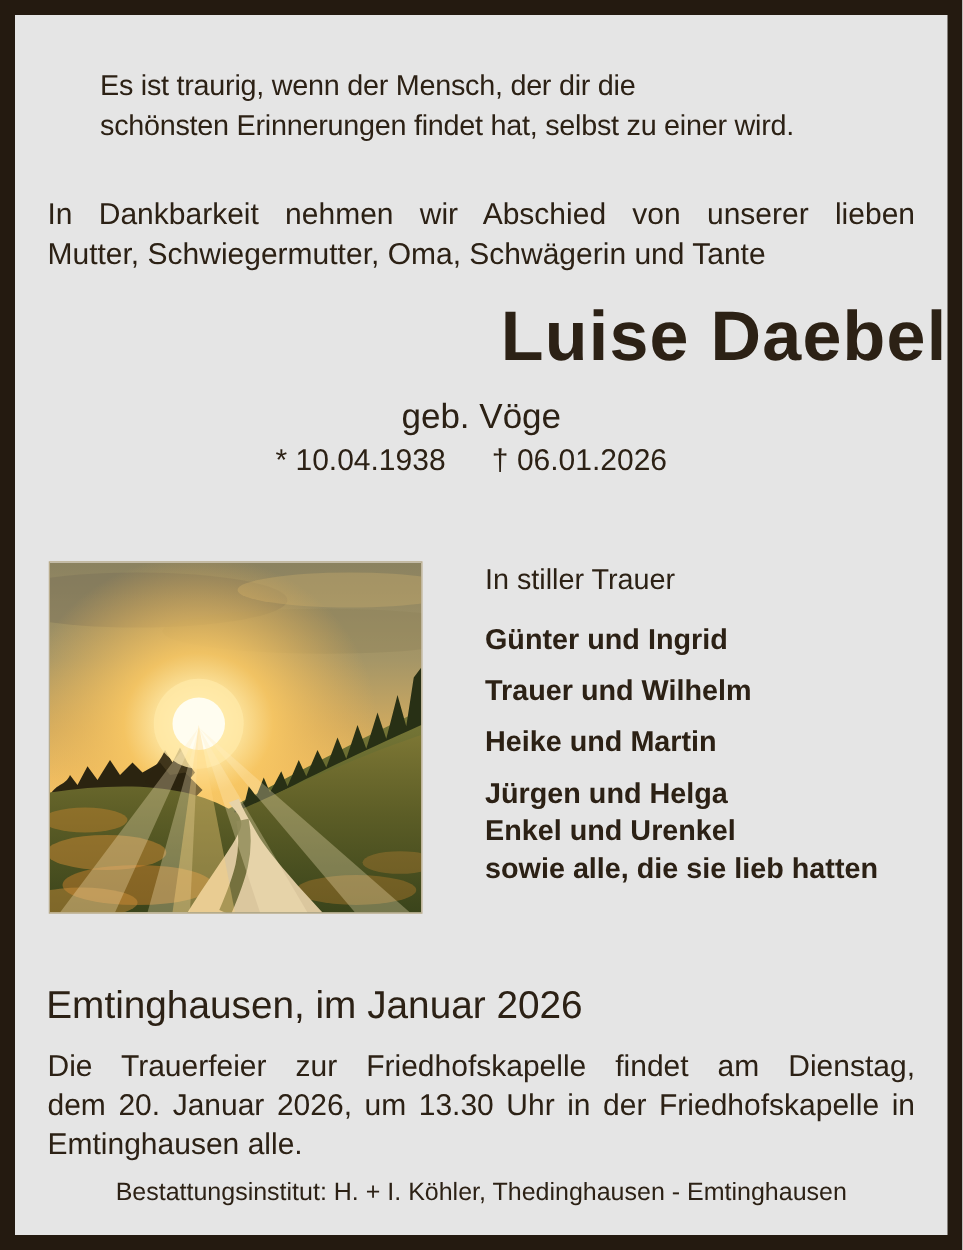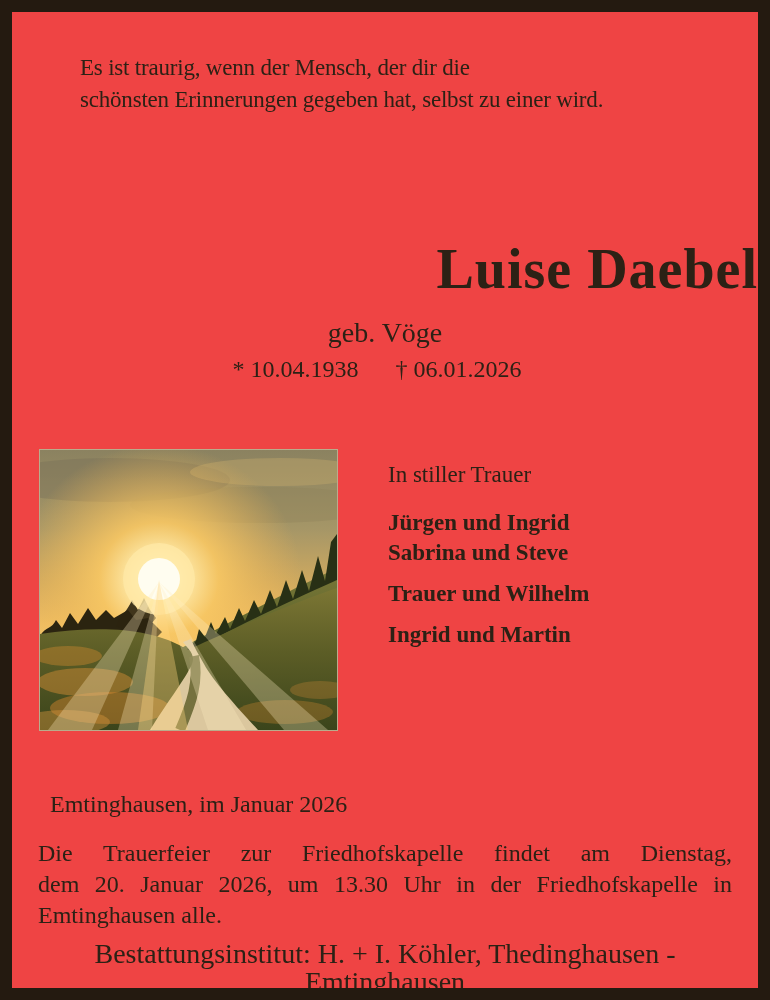--- a/index.html
+++ b/index.html
@@ -3,23 +3,23 @@
 <meta charset="utf-8">
 <style>
   html, body { margin: 0; padding: 0; background: #ffffff; }
 
   .sheet {
     position: relative;
     width: 770px;
     height: 1000px;
     box-sizing: border-box;
     border: 12px solid #241a10;
-    background: #ef4444;
+    background: #e5e5e5;
     color: #2c2115;
-    font-family: Liberation Serif, serif;
+    font-family: Liberation Sans, sans-serif;
     overflow: hidden;
   }
 
   .quote {
     position: absolute;
     top: 40px; left: 68px; right: 20px;
     font-size: 23px;
     line-height: 32px;
     letter-spacing: -0.2px;
   }
@@ -67,57 +67,60 @@
     width: 297px; height: 280px;
     outline: 1px solid #b9ac8c;
   }
   .photo svg { display: block; width: 100%; height: 100%; }
 
   .mourners {
     position: absolute;
     top: 436px; left: 376px; right: 26px;
     font-size: 23px;
     line-height: 30px;
-    margin-top: 12px;
   }
   .mourn-header { margin-bottom: 18px; font-weight: normal; }
   .mourn-group { font-weight: bold; margin-bottom: 11px; }
 
   .place {
     position: absolute;
-    top: 776px; left: 38px; right: 26px;
-    font-size: 24px;
+    top: 776px; left: 25px; right: 26px;
+    font-size: 31px;
     line-height: 32px;
   }
 
   .funeral {
     position: absolute;
     top: 826px; left: 26px; right: 26px;
     font-size: 24px;
     line-height: 31px;
   }
 
   .undertaker {
     position: absolute;
     top: 928px; left: 26px; right: 26px;
     text-align: center;
-    font-size: 28px;
+    font-size: 20px;
     line-height: 28px;
   }
 </style>
 </head>
 <body>
 
 <div class="sheet">
 
   <div class="quote">
     <div>Es ist traurig, wenn der Mensch, der dir die</div>
-    <div>schönsten Erinnerungen gegeben hat, selbst zu einer wird.</div>
-  </div>
-
+    <div>schönsten Erinnerungen findet hat, selbst zu einer wird.</div>
+  </div>
+
+  <div class="intro">
+    <div class="jline">In Dankbarkeit nehmen wir Abschied von unserer lieben</div>
+    <div>Mutter, Schwiegermutter, Oma, Schwägerin und Tante</div>
+  </div>
 
   <h1 class="name">Luise Daebel</h1>
 
   <div class="maiden">geb. Vöge</div>
 
   <div class="dates">
     <span>* 10.04.1938</span>
     <span>† 06.01.2026</span>
   </div>
 
@@ -184,28 +187,32 @@
         <path d="M119,132 L168,280 L206,280 Z"></path>
         <path d="M119,132 L244,280 L288,280 Z"></path>
       </g>
       <path d="M119,130 L98,280 L148,280 Z" fill="#ffd67e" opacity="0.38"></path>
     </svg>
   </div>
 
   <div class="mourners">
     <div class="mourn-header">In stiller Trauer</div>
     <div class="mourn-group">
-      <div>Jürgen und Ingrid</div>
-      <div>Sabrina und Steve</div>
+      <div>Günter und Ingrid</div>
     </div>
     <div class="mourn-group">
       <div>Trauer und Wilhelm</div>
     </div>
     <div class="mourn-group">
-      <div>Ingrid und Martin</div>
+      <div>Heike und Martin</div>
+    </div>
+    <div class="mourn-group">
+      <div>Jürgen und Helga</div>
+      <div>Enkel und Urenkel</div>
+      <div>sowie alle, die sie lieb hatten</div>
     </div>
   </div>
 
   <div class="place">Emtinghausen, im Januar 2026</div>
 
   <div class="funeral">
     <div class="jline">Die Trauerfeier zur Friedhofskapelle findet am Dienstag,</div>
     <div class="jline">dem 20. Januar 2026, um 13.30 Uhr in der Friedhofskapelle in</div>
     <div>Emtinghausen alle.</div>
   </div>

